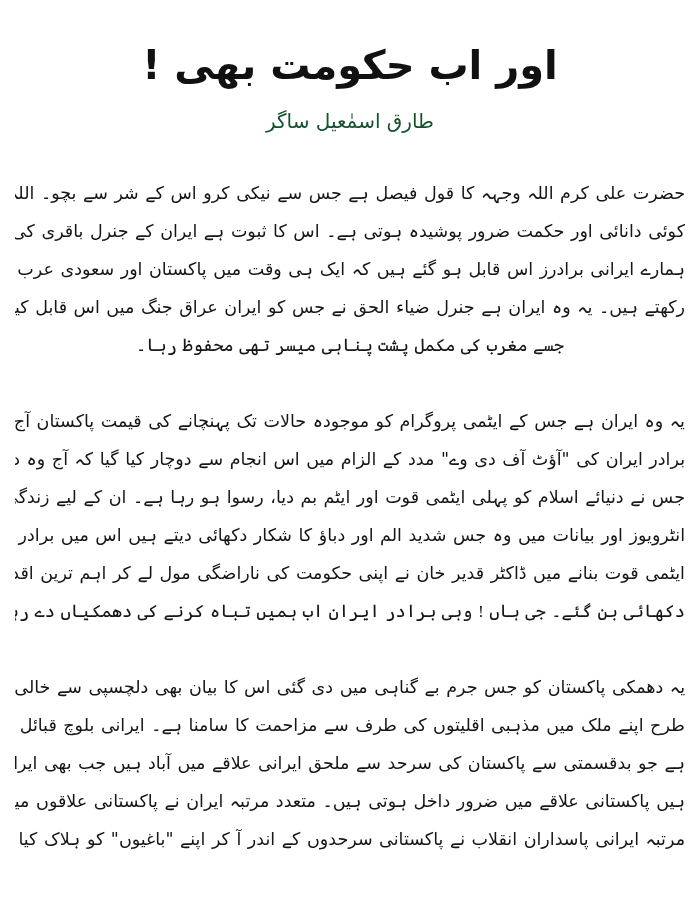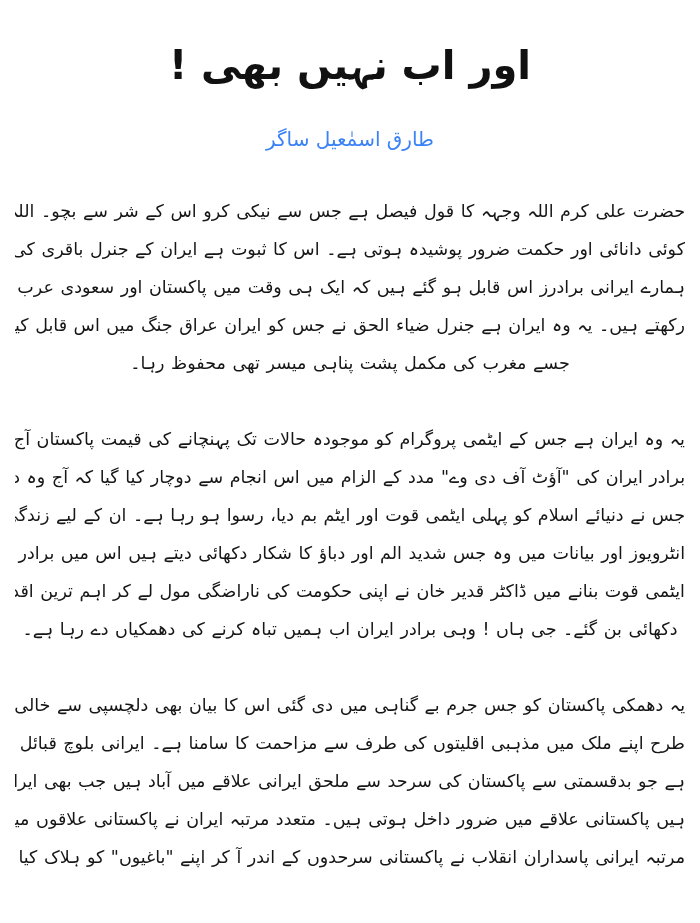--- a/index.html
+++ b/index.html
@@ -24,55 +24,55 @@
     padding-top: 26px;
     height: 78px;
     line-height: 78px;
     text-align: center;
     font-size: 40px;
     font-weight: bold;
     color: #111111;
     white-space: nowrap;
   }
   .author {
-    margin-top: 18px;
     height: 34px;
     line-height: 34px;
     text-align: center;
     font-size: 20px;
-    color: #3b82f6;
+    color: #14532d;
   }
   .body-text {
     margin-top: 36px;
     font-size: 17.5px;
   }
   .para { margin: 0 0 38px 0; }
   .para:last-child { margin-bottom: 0; }
   .line {
     height: 38px;
     line-height: 38px;
     text-align: justify;
     text-align-last: justify;
     -moz-text-align-last: justify;
     word-spacing: 1px;
     white-space: nowrap;
     overflow: hidden;
   }
   .line.center {
     text-align: center;
     text-align-last: center;
+    font-family: Liberation Serif, serif;
     -moz-text-align-last: center;
   }
 </style>
 </head>
 <body>
 
 <div class="page">
 
-  <h1 class="title">اور اب نہیں بھی !</h1>
+  <h1 class="title">اور اب حکومت بھی !</h1>
 
   <div class="author">طارق اسمٰعیل ساگر</div>
 
   <div class="body-text">
 
     <div class="para">
       <div class="line">حضرت علی کرم اللہ وجہہ کا قول فیصل ہے جس سے نیکی کرو اس کے شر سے بچو۔ اللہ والوں کے ہر قول و عمل میں کوئی نہ</div>
       <div class="line">کوئی دانائی اور حکمت ضرور پوشیدہ ہوتی ہے۔ اس کا ثبوت ہے ایران کے جنرل باقری کی تازہ دھمکی۔ الاماشاء اللہ اب</div>
       <div class="line">ہمارے ایرانی برادرز اس قابل ہو گئے ہیں کہ ایک ہی وقت میں پاکستان اور سعودی عرب دونوں کو تباہ کر دینے کی طاقت</div>
       <div class="line">رکھتے ہیں۔ یہ وہ ایران ہے جنرل ضیاء الحق نے جس کو ایران عراق جنگ میں اس قابل کیا کہ وہ صدام کی تباہ کن یلغار سے</div>

